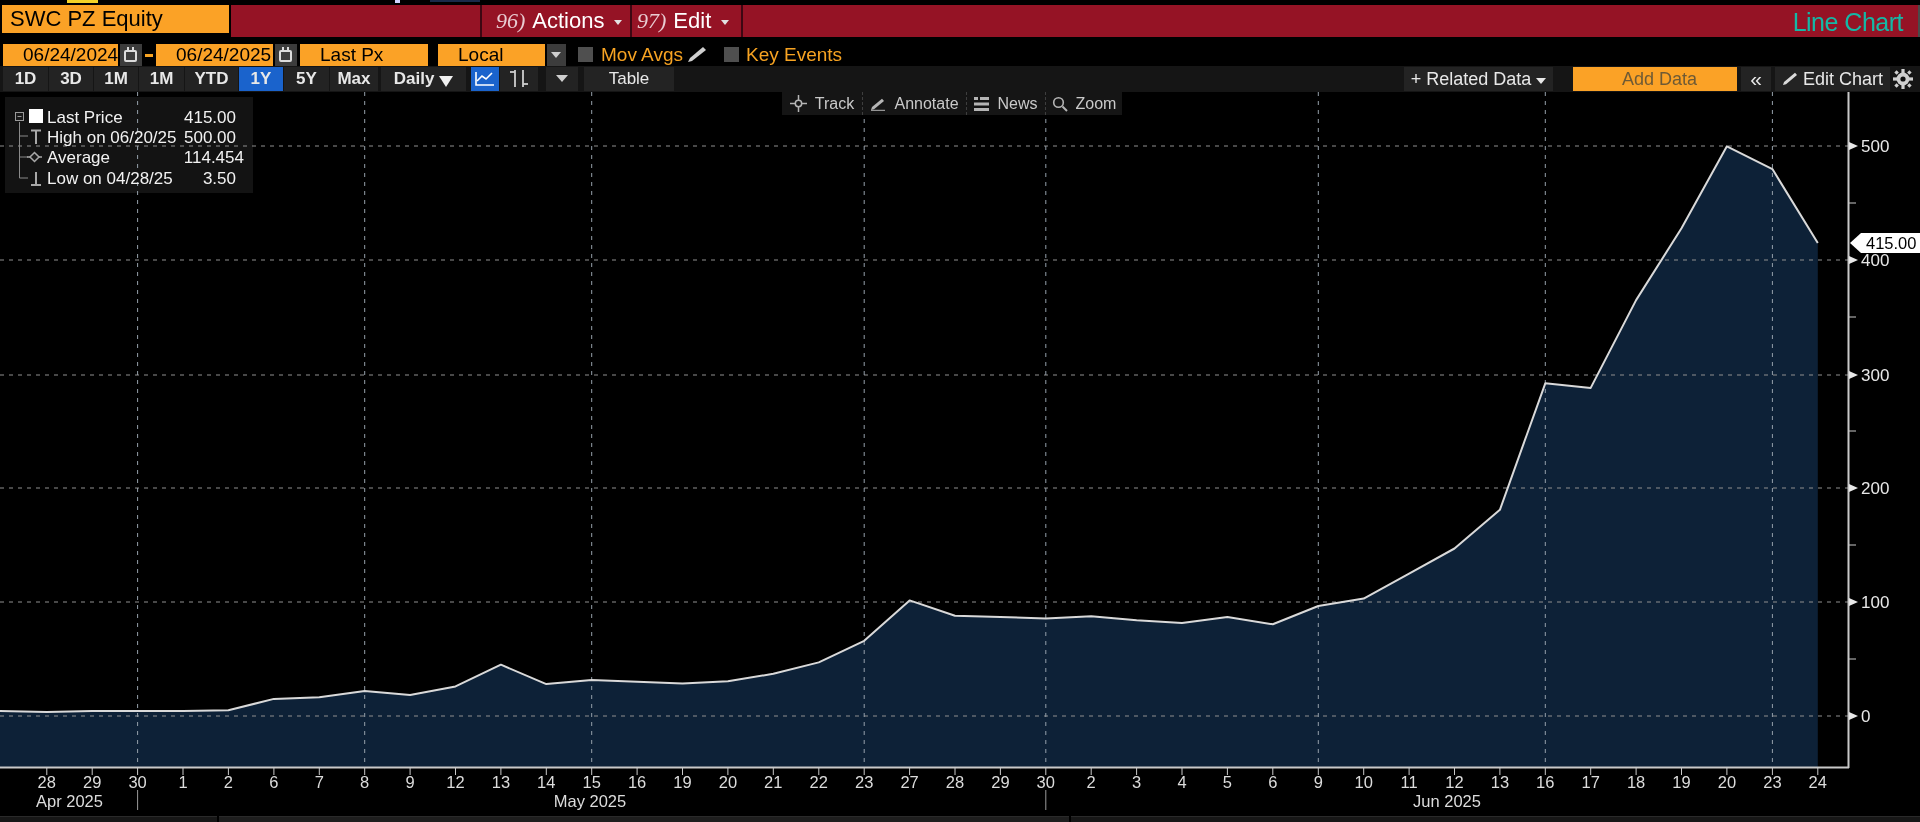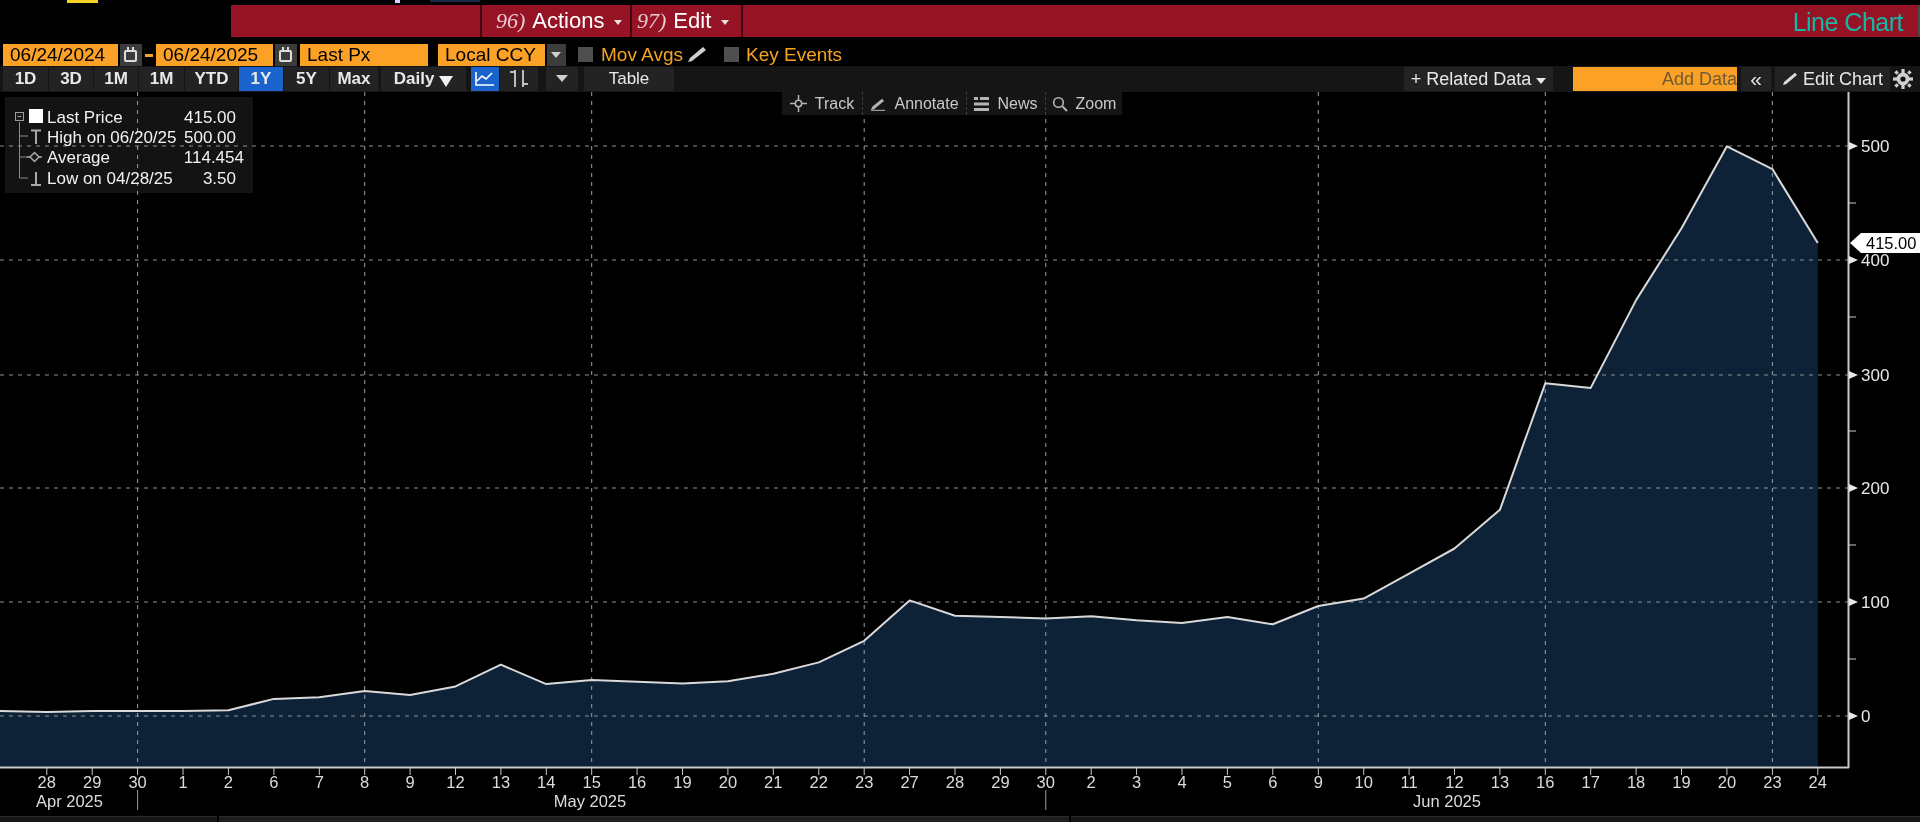--- a/index.html
+++ b/index.html
@@ -9,21 +9,21 @@
 #menubar{position:absolute;left:0;top:5px;width:1920px;height:32px;background:#000}
 #menured{position:absolute;left:231px;top:0;width:1689px;height:32px;background:#951325}
 .mbtn{position:absolute;top:1px;height:29px;line-height:29px;color:#fff;font-size:22px;white-space:nowrap}
 .mnum{font-family:"Liberation Serif",serif;font-style:italic;color:#e9ccd2;font-size:22px;margin-right:7px}
 .msep{position:absolute;top:0;width:2px;height:32px;background:#3d0712}
 .tri{display:inline-block;width:0;height:0;border-left:4.5px solid transparent;border-right:4.5px solid transparent;border-top:5.5px solid #e2e2e2;margin-left:10px;vertical-align:middle}
 #swcbox{position:absolute;left:2px;top:0;width:227px;height:28px;background:#fba226;color:#000;font-size:22px;line-height:28px;padding-left:8px}
 #linechart{position:absolute;right:17px;top:0;height:40px;line-height:34px;color:#14b8a6;font-size:25px;letter-spacing:-0.5px}
 
 #row2{position:absolute;left:0;top:38px;width:1920px;height:28px;background:#000}
-.obox{position:absolute;top:6px;height:22px;background:#fba226;color:#000;font-size:19px;line-height:22px;padding-left:7px}
+.obox{position:absolute;top:6px;height:22px;background:#fba226;color:#000;font-size:19px;line-height:22px;padding-left:20px}
 .calbtn{position:absolute;top:6px;width:22px;height:22px;background:#3c3c3c}
 .cal{position:absolute;left:3.5px;top:6px;width:13px;height:12px;border:2px solid #dcdcdc;border-radius:2px}
 .cal:before{content:"";position:absolute;left:1px;top:-5px;width:2px;height:4px;background:#dcdcdc}
 .cal:after{content:"";position:absolute;right:1px;top:-5px;width:2px;height:4px;background:#dcdcdc}
 .ddbtn{position:absolute;top:6px;width:19px;height:22px;background:#3c3c3c}
 .ddbtn .t{position:absolute;left:4px;top:8px;width:0;height:0;border-left:5.5px solid transparent;border-right:5.5px solid transparent;border-top:6px solid #cfcfcf}
 .cb{position:absolute;top:9px;width:15px;height:15px;background:#4f4f4f}
 .olab{position:absolute;top:6px;height:22px;line-height:22px;color:#f7a322;font-size:19px}
 
 #row3{position:absolute;left:0;top:66px;width:1920px;height:26px;background:#151515}
@@ -49,20 +49,21 @@
   <div id="menubar">
     <div id="menured">
         <div style="position:absolute;right:0;top:0;width:2px;height:32px;background:#4a4a4a"></div>
       <div class="msep" style="left:249px"></div>
       <div class="mbtn" style="left:265px"><span class="mnum">96)</span>Actions<span class="tri"></span></div>
       <div class="msep" style="left:399px"></div>
       <div class="mbtn" style="left:406px"><span class="mnum">97)</span>Edit<span class="tri"></span></div>
       <div class="msep" style="left:510px"></div>
       <div id="linechart">Line Chart</div>
     </div>
+    <div id="swcbox">SWC PZ Equity</div>
   </div>
 
   <div id="row2">
     <div class="obox" style="left:3px;width:115px">06/24/2024</div>
     <div class="calbtn" style="left:120px">
         <div class="cal"></div>
       </div>
     <div class="abs" style="left:145px;top:16px;width:8px;height:3px;background:#f7a322"></div>
     <div class="obox" style="left:156px;width:117px">06/24/2025</div>
     <div class="calbtn" style="left:275px">
@@ -105,21 +106,21 @@
             <line x1="2" y1="3" x2="7" y2="3"></line>
             <line x1="15" y1="1" x2="15" y2="18"></line>
             <line x1="15" y1="15" x2="20" y2="15"></line>
           </g>
         </svg>
     </div>
     <div class="b3" style="left:546px;width:32px"><span style="display:inline-block;width:0;height:0;border-left:6px solid transparent;border-right:6px solid transparent;border-top:7px solid #cfcfcf;vertical-align:2px"></span></div>
     <div class="b3" style="left:584px;width:90px;font-weight:400">Table</div>
 
     <div class="b3 dim" style="left:1404px;width:149px;font-size:18px">+ Related Data&nbsp;<span style="display:inline-block;width:0;height:0;border-left:5px solid transparent;border-right:5px solid transparent;border-top:6px solid #e8e8e8;vertical-align:1px"></span></div>
-    <div class="b3" style="left:1573px;width:164px;background:#fba226;color:#6e5a35;font-weight:400;font-size:18px;text-align:right;padding-left:9px">Add Data</div>
+    <div class="b3" style="left:1573px;width:164px;background:#fba226;color:#6e5a35;font-weight:400;font-size:18px;text-align:center;padding-left:9px">Add Data</div>
     <div class="b3" style="left:1741px;width:30px;font-size:21px;font-weight:400">«</div>
     <div class="b3 dim" style="left:1775px;width:115px;font-size:18px">
       <svg width="17" height="14" viewBox="0 0 17 14" style="vertical-align:-1px;margin-right:4px">
           <path d="M1 13 L4 12.3 L15 3 L13 0.8 L2 10 Z" fill="#dadada"></path>
         </svg>Edit Chart</div>
     <svg class="abs" style="left:1893px;top:3px" width="20" height="20" viewBox="0 0 20 20">
         <g fill="#cfcfcf">
           <circle cx="10" cy="10" r="6.5"></circle>
           <rect x="8.4" y="0" width="3.2" height="4"></rect>
           <rect x="8.4" y="16" width="3.2" height="4"></rect>

